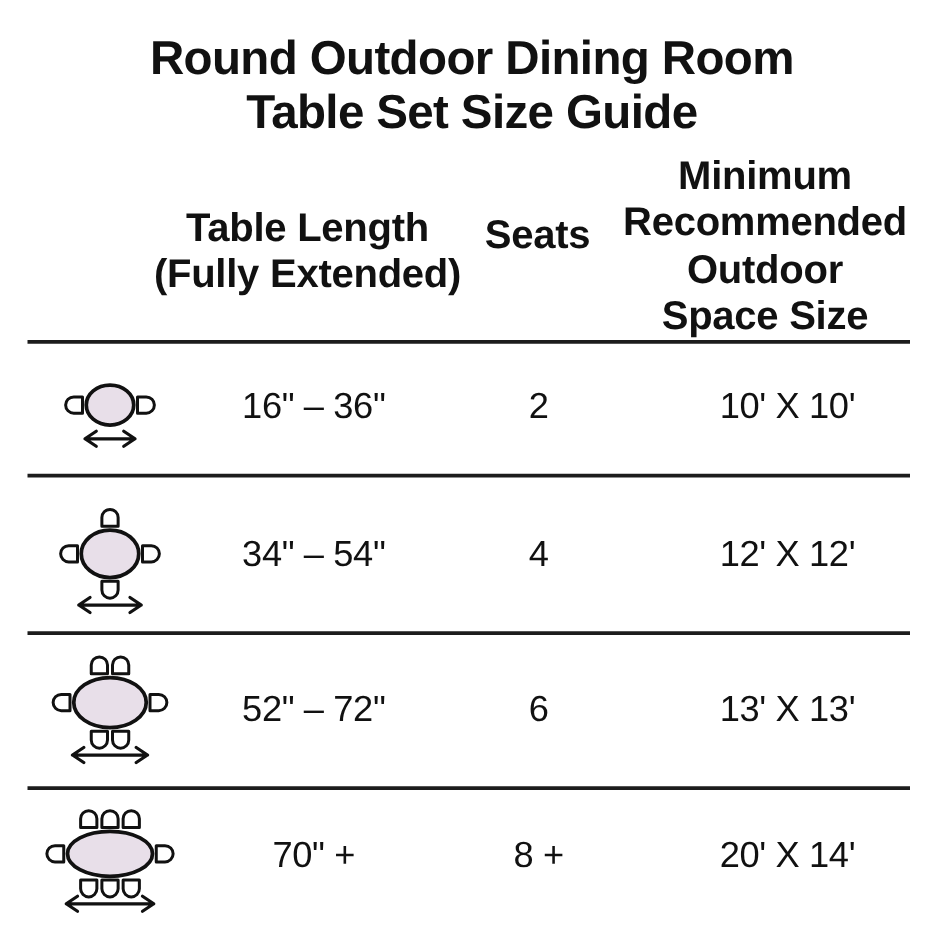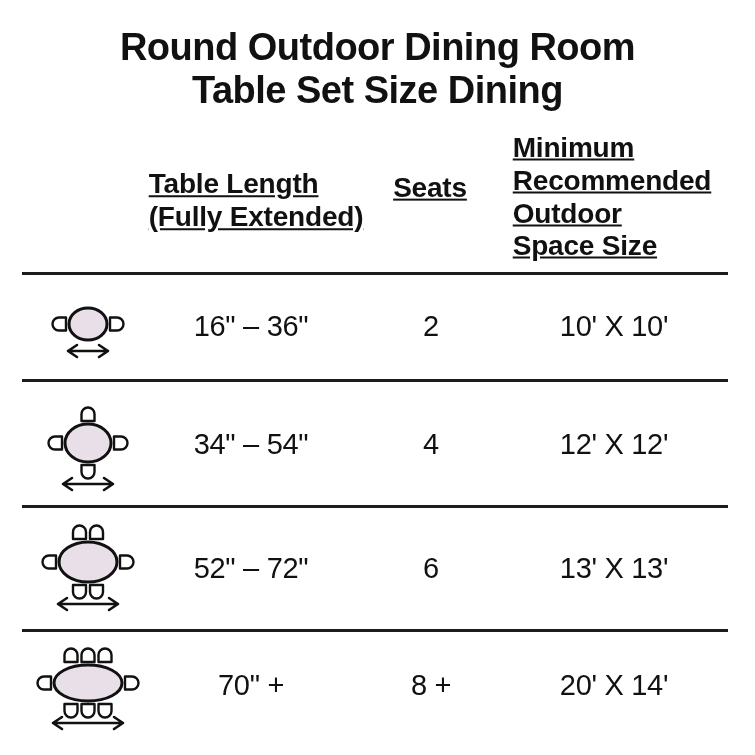--- a/index.html
+++ b/index.html
@@ -12,45 +12,45 @@
     overflow:hidden;
   }
   .title{
     position:absolute;top:26px;left:0;width:755px;
     text-align:center;font-weight:bold;font-size:38px;line-height:1.14;
     letter-spacing:-0.5px;
   }
   .title span{display:block;}
   .hdr{
     position:absolute;transform:translate(-50%,-50%);
-    font-weight:bold;font-size:28px;line-height:1.17;
-    white-space:pre-line;letter-spacing:-0.2px;text-decoration:underline;
+    text-align:center;font-weight:bold;font-size:32px;line-height:1.17;
+    white-space:pre-line;letter-spacing:-0.2px;
   }
-  .hdr-length{left:256px;top:201px;}
+  .hdr-length{left:246px;top:201px;}
   .hdr-seats{left:430px;top:188px;}
   .hdr-space{left:612px;top:197px;}
   .divider{position:absolute;left:22px;width:706px;height:3px;background:#1c1c1c;}
   .d-0{top:272px}.d-1{top:379px}.d-2{top:505px}.d-3{top:629px}
   .cell{
     position:absolute;transform:translate(-50%,-50%);
     font-size:29px;white-space:nowrap;letter-spacing:-0.3px;
   }
-  .c-length{left:251px}.c-seats{left:431px}.c-space{left:614px}
+  .c-length{left:251px}.c-seats{left:431px}.c-space{left:630px}
   .r-0 .cell{top:326px}.r-1 .cell{top:444px}.r-2 .cell{top:568px}.r-3 .cell{top:685px}
   .icon{position:absolute;left:13px;width:150px;height:120px;}
   .ic-0{top:279px}.ic-1{top:398px}.ic-2{top:517px}.ic-3{top:638px}
 </style>
 </head>
 <body>
 
 <div class="canvas" style="color: rgb(17, 17, 17); background: rgb(255, 255, 255);">
 
   <h1 class="title" style="margin:0;">
     <span>Round Outdoor Dining Room</span>
-    <span>Table Set Size Dining</span>
+    <span>Table Set Size Guide</span>
   </h1>
 
   <div class="hdr hdr-length">Table Length
 (Fully Extended)</div>
   <div class="hdr hdr-seats">Seats</div>
   <div class="hdr hdr-space">Minimum
 Recommended
 Outdoor
 Space Size</div>
 

